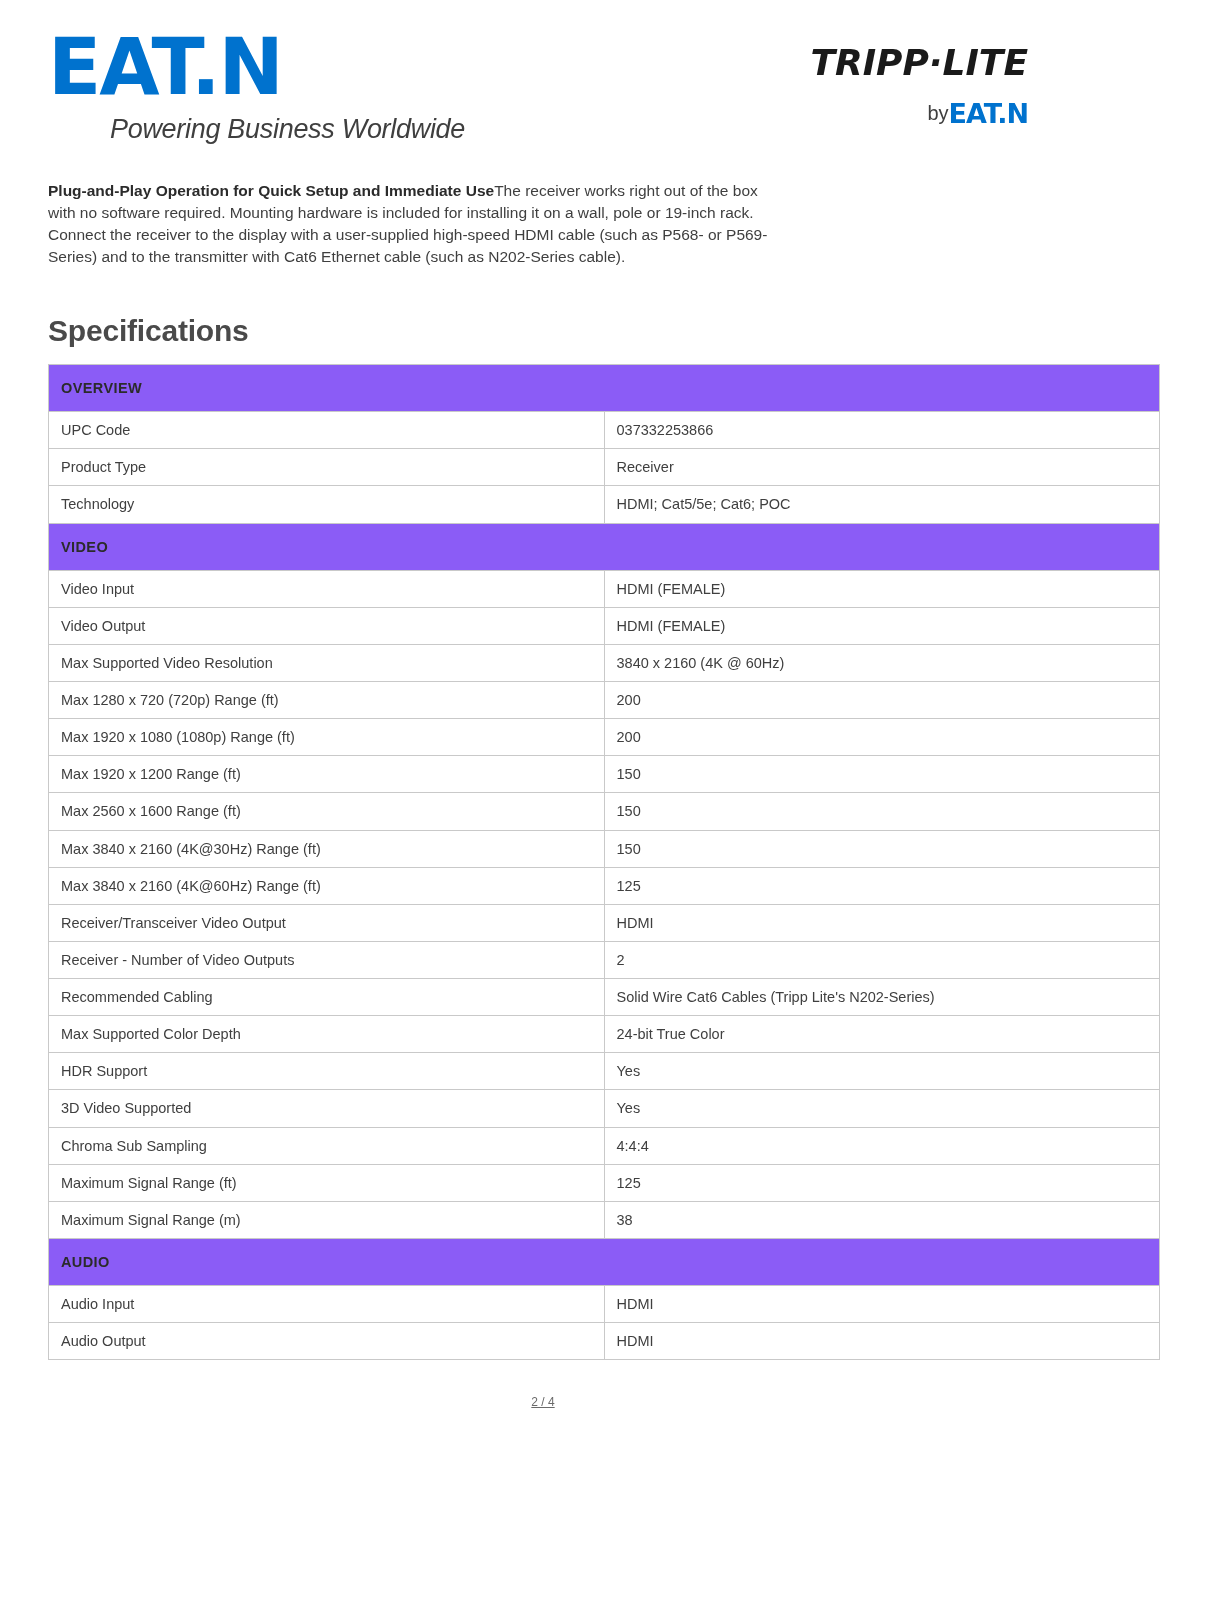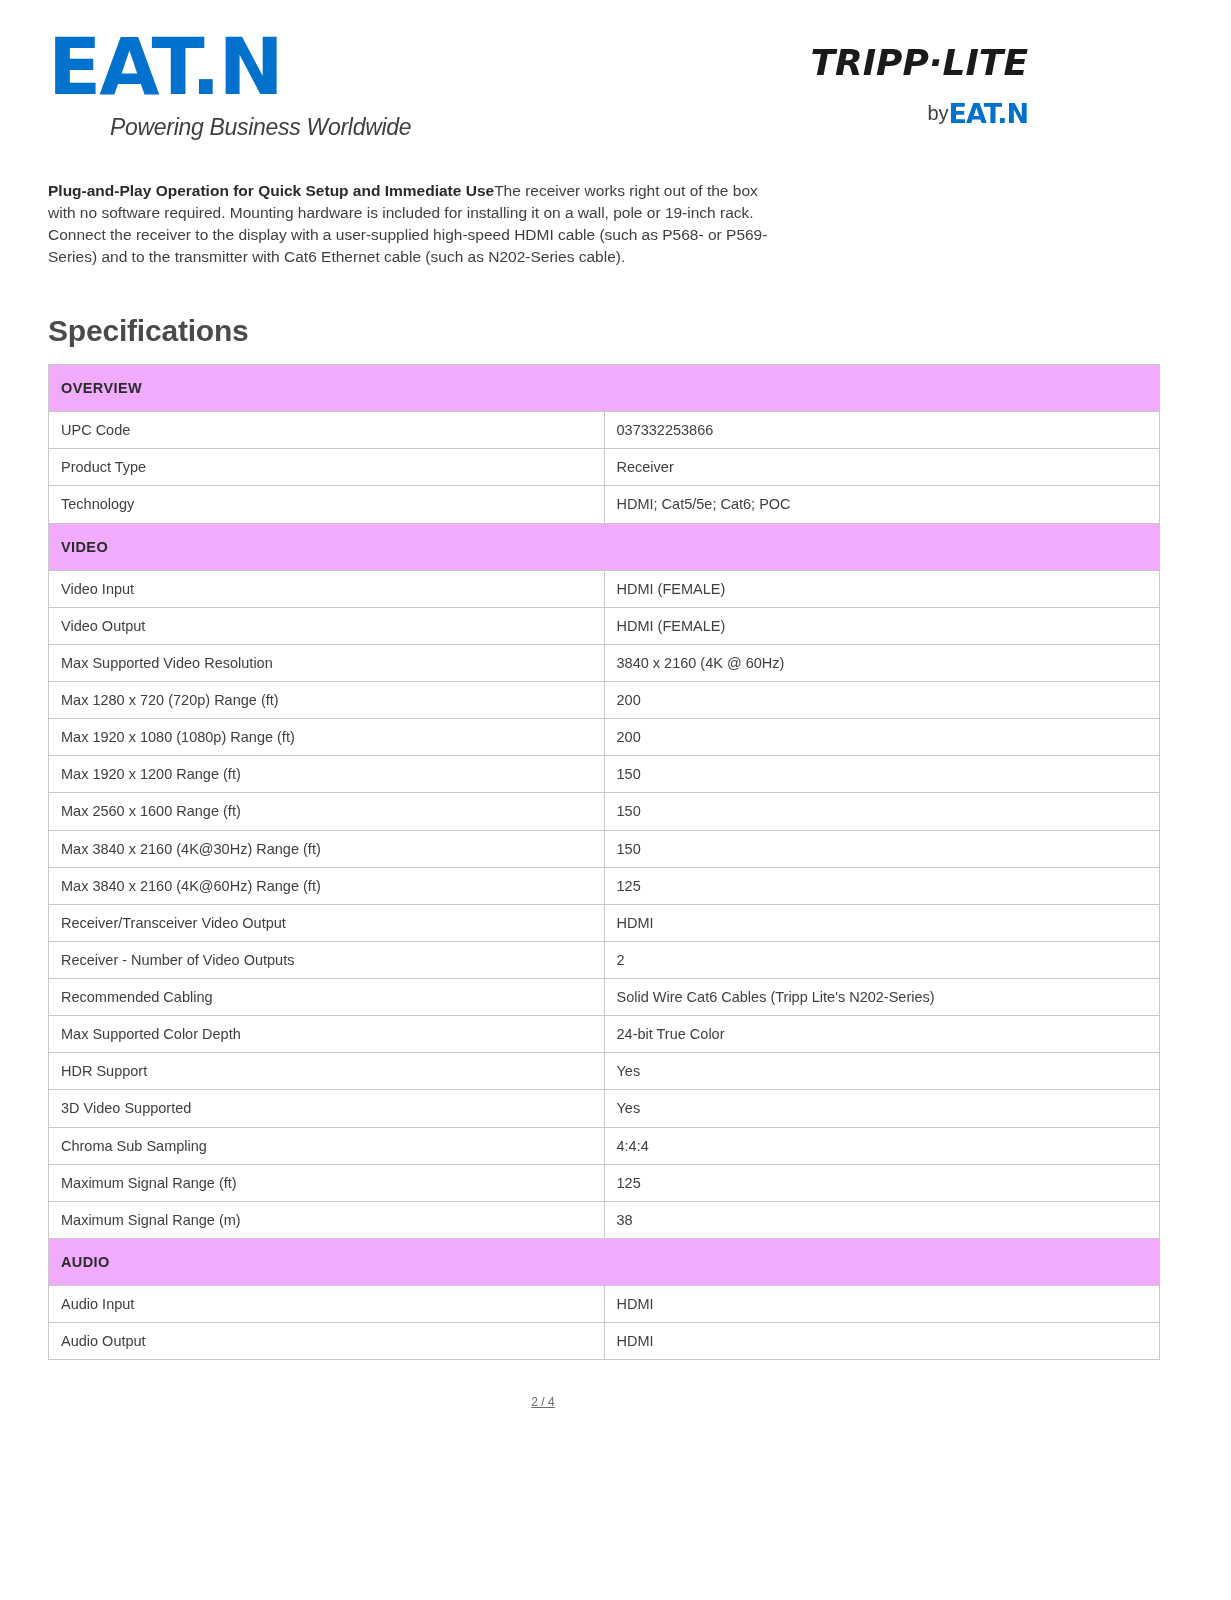--- a/index.html
+++ b/index.html
@@ -39,21 +39,21 @@
     font-family: "DejaVu Sans", sans-serif;
     font-weight: bold;
     font-size: 78px;
     letter-spacing: -2px;
     color: #0072CE;
     line-height: 0.95;
   }
   .eaton-tagline {
     font-family: "Liberation Sans", sans-serif;
     font-style: italic;
-    font-size: 23px;
+    font-size: 27px;
     color: #3f3f3f;
     margin-top: 10px;
     margin-left: 62px;
     letter-spacing: -0.3px;
   }
   .tripp-logo {
     text-align: right;
     padding-top: 12px;
   }
   .tripp-word {
@@ -114,21 +114,21 @@
     font-size: 14.5px;
   }
   table.spec-table td {
     border: 1px solid #c9c9c9;
     padding: 9px 12px;
     vertical-align: middle;
     color: #3f3f3f;
     line-height: 1.25;
   }
   tr.section-row td {
-    background: #f0abfc;
+    background: #8b5cf6;
     font-weight: bold;
     font-size: 14.5px;
     color: #2b2b2b;
     letter-spacing: 0.4px;
     padding: 14px 12px;
     height: 46px;
     margin-left: 44px;
   }
   td.label-cell { width: 278px; }
   td.value-cell { width: 834px; }

